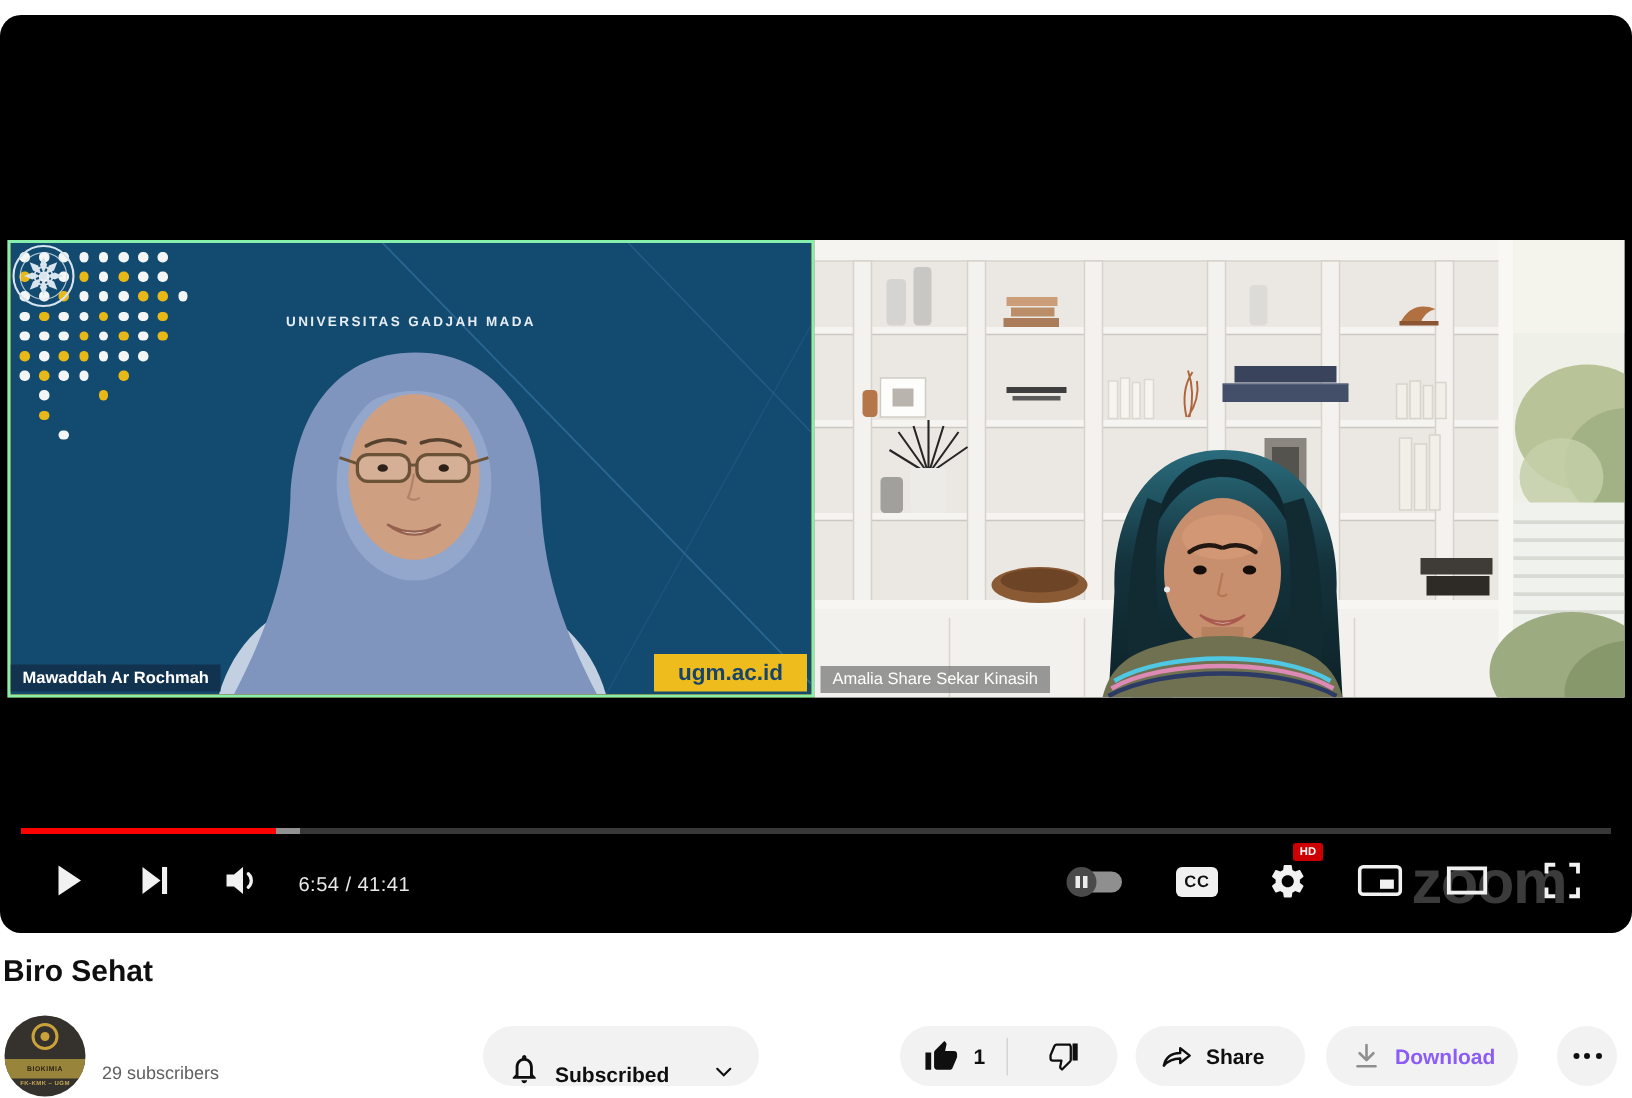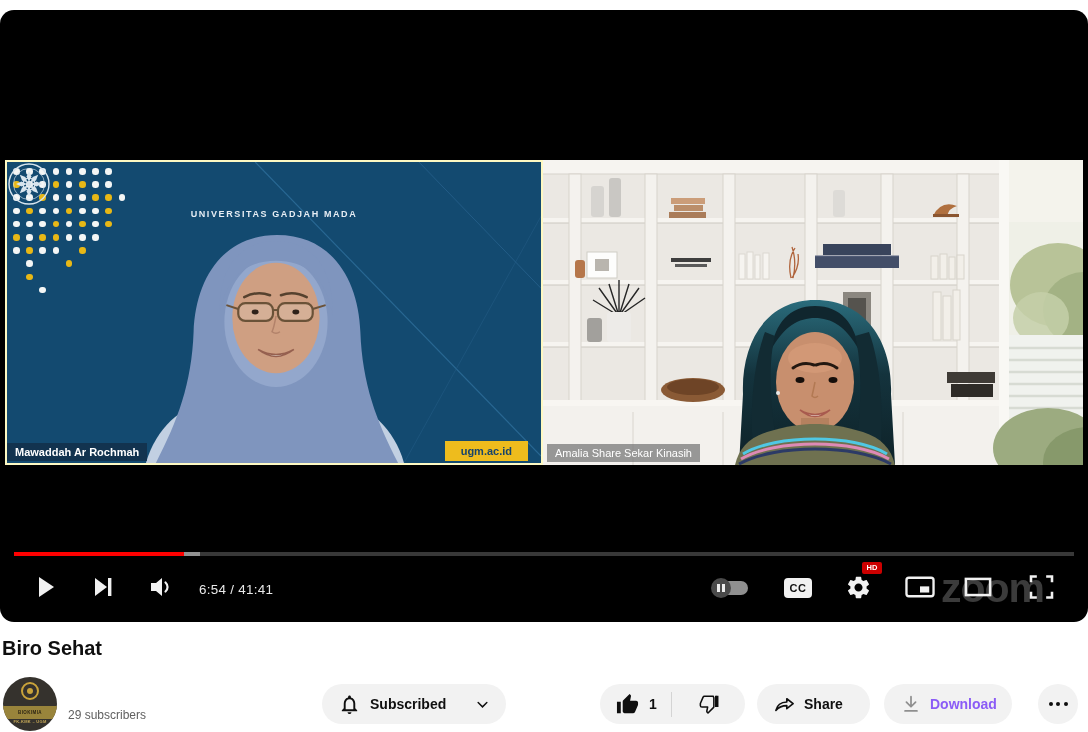--- a/index.html
+++ b/index.html
@@ -2,34 +2,34 @@
 <html><head>
 <meta charset="utf-8">
 <style>
   html,body{margin:0;padding:0;background:#fff;font-family:"Liberation Sans",sans-serif;}
   .stage{position:relative;width:1088px;height:732px;background:#fff;overflow:hidden;}
 
   
   .player{position:absolute;left:0;top:10px;width:1088px;height:612px;background:#000;border-radius:14px;overflow:hidden;}
   .video-area{position:absolute;left:0;top:0;width:100%;height:100%;}
 
-  .panel-left{position:absolute;left:5px;top:150px;width:534px;height:301px;background:#a16207;border:2px solid #fef9c3;overflow:hidden;}
+  .panel-left{position:absolute;left:5px;top:150px;width:534px;height:301px;background:#a16207;border:2px solid #86efac;overflow:hidden;}
   .panel-right{position:absolute;left:543px;top:150px;width:540px;height:305px;background:#e8e5e0;overflow:hidden;}
   .panel-left svg,.panel-right svg{position:absolute;left:0;top:0;}
 
   .dots{position:absolute;left:6px;top:6px;width:130px;height:140px;}
   .dots i{position:absolute;width:6.5px;height:6.5px;border-radius:50%;}
 
   .ugm-logo{position:absolute;left:247px;top:6px;}
   .org-text{position:absolute;left:0;top:47px;width:100%;text-align:center;color:#e6edf4;font-size:9px;font-weight:600;letter-spacing:1.6px;}
 
   .nametag{position:absolute;font-size:11px;font-weight:600;color:#fff;padding:3px 8px;white-space:nowrap;text-align:right;}
   .tag-left{left:0;bottom:2px;background:rgba(18,48,74,.88);}
   .tag-right{left:4px;bottom:3px;background:rgba(120,120,120,.75);font-weight:500;}
-  .ugm-badge{position:absolute;right:13px;bottom:2px;background:#eebc1d;color:#17446b;font-size:11px;font-weight:700;padding:4px 16px;}
+  .ugm-badge{position:absolute;right:3px;bottom:2px;background:#eebc1d;color:#17446b;font-size:15px;font-weight:700;padding:4px 16px;}
 
   
   .progress{position:absolute;left:14px;right:14px;top:542px;height:4px;background:rgba(255,255,255,.22);}
   .buffered{position:absolute;left:0;top:0;height:100%;width:186px;background:rgba(255,255,255,.45);}
   .played{position:absolute;left:0;top:0;height:100%;width:170px;background:#f00;}
 
   .ctrl{position:absolute;}
   .time-display{color:#e8e8e8;font-size:13.4px;letter-spacing:.3px;}
   .watermark{color:rgba(62,62,62,.95);font-size:41px;font-weight:700;letter-spacing:-1px;line-height:1;}
   .toggle-track{width:36px;height:14px;border-radius:7px;background:#8f8f8f;position:relative;}
@@ -43,21 +43,21 @@
   .avatar{position:absolute;left:3px;top:677px;width:54px;height:54px;border-radius:50%;background:#35322d;overflow:hidden;}
   .avatar .emblem{position:absolute;left:50%;top:5px;margin-left:-9px;width:18px;height:18px;border-radius:50%;border:2px solid #c9a33a;box-sizing:border-box;}
   .avatar .emblem:after{content:"";position:absolute;left:4px;top:4px;width:6px;height:6px;border-radius:50%;background:#c9a33a;}
   .avatar .band{position:absolute;left:0;top:29px;width:100%;height:13px;background:#99843b;color:#2c2413;font-size:4.5px;font-weight:700;text-align:center;line-height:13px;letter-spacing:.4px;}
   .avatar .band2{position:absolute;left:0;top:42px;width:100%;color:#c4a757;font-size:4px;font-weight:700;text-align:center;letter-spacing:.3px;}
   .ch-name{position:absolute;left:68px;top:682px;font-size:18px;font-weight:700;color:#0f0f0f;}
   .ch-subs{position:absolute;left:68px;top:708px;font-size:12px;color:#606060;}
 
   .pill{position:absolute;top:684px;height:40px;border-radius:20px;background:#f2f2f2;display:flex;align-items:center;box-sizing:border-box;color:#0f0f0f;font-size:14px;font-weight:600;}
   .pill svg{flex:none;}
-  .sub-btn{left:322px;width:184px;padding:0 14px 0 16px;gap:9px;}
+  .sub-btn{left:322px;width:184px;padding:0 14px 0 16px;gap:9px;align-items:flex-end;}
   .like-pill{left:600px;width:145px;}
   .like-seg{display:flex;align-items:center;gap:10px;padding:0 14px 0 16px;height:100%;}
   .dislike-seg{display:flex;align-items:center;justify-content:center;height:100%;flex:1;}
   .seg-divider{width:1px;height:25px;background:rgba(0,0,0,.12);}
   .share-btn{left:757px;width:113px;padding:0 16px;gap:8px;}
   .dl-btn{left:884px;width:128px;padding:0 16px;gap:8px;color:#8b5cf6;}
   .more-btn{left:1038px;width:40px;border-radius:50%;justify-content:center;gap:3.5px;padding:0;}
   .more-btn i{width:4px;height:4px;border-radius:50%;background:#0f0f0f;}
 </style>
 </head>

